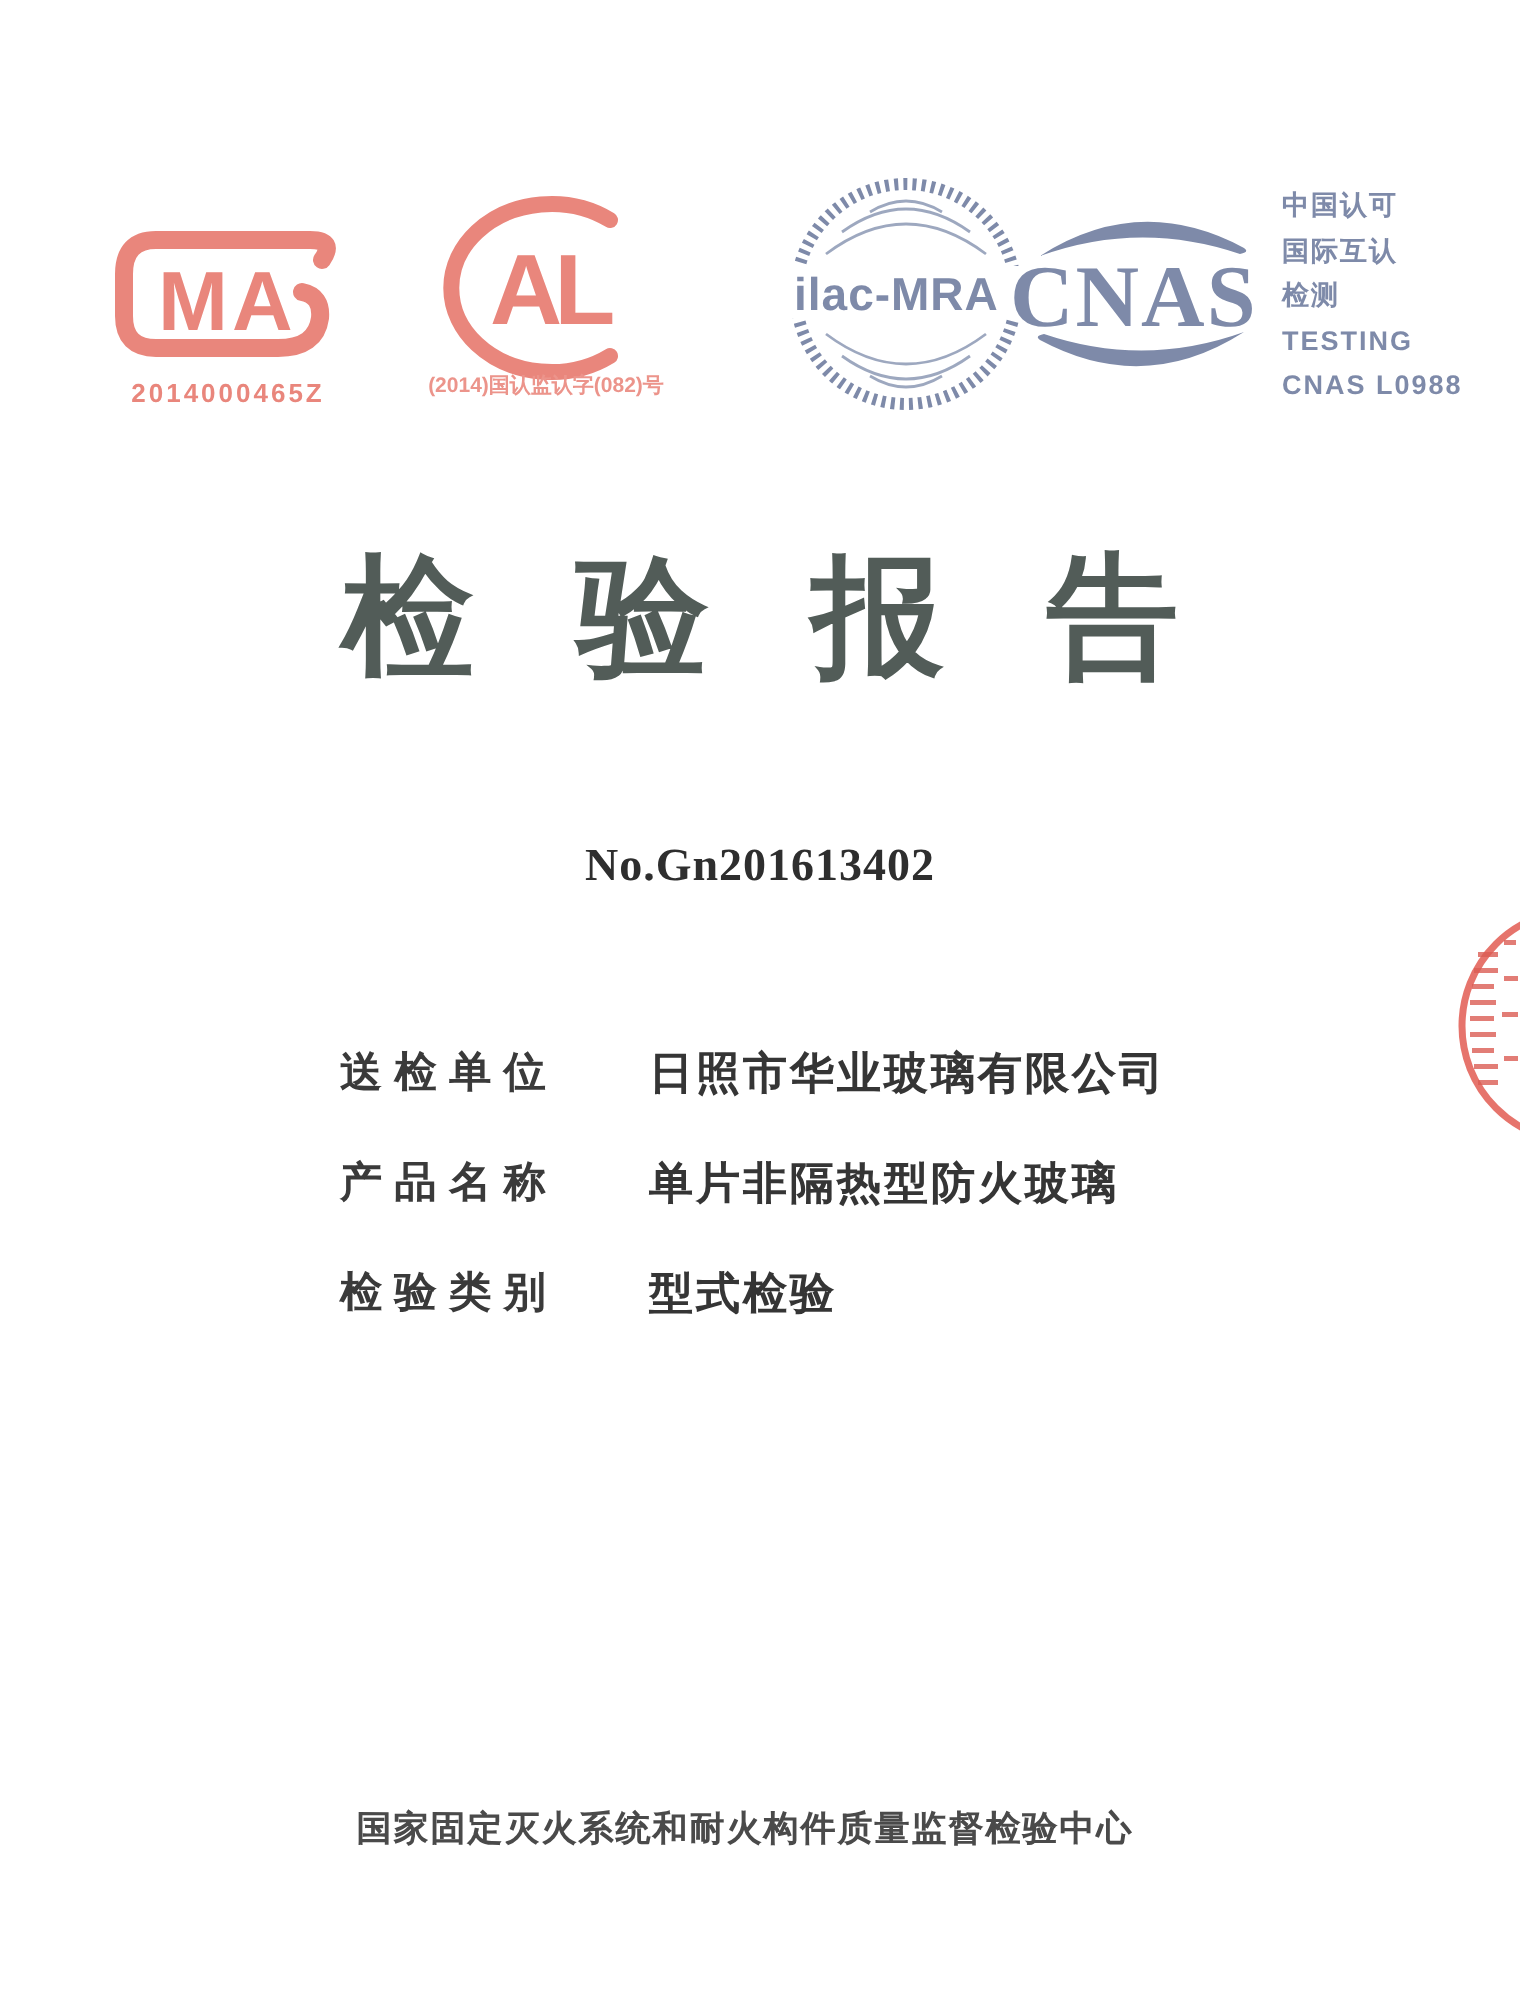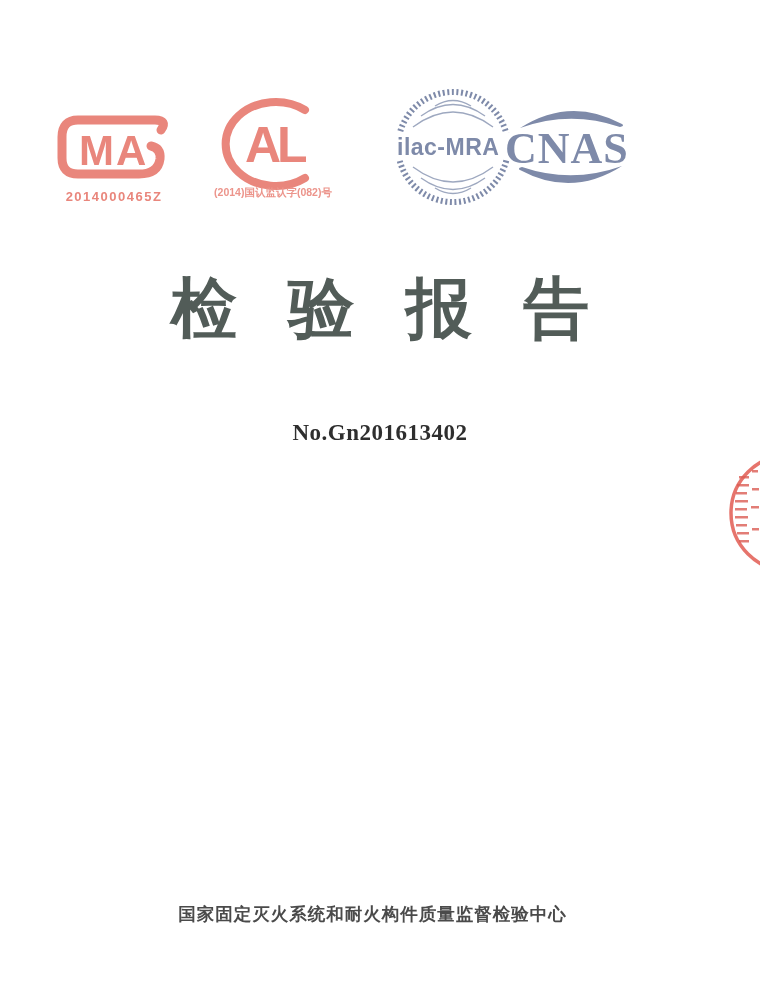--- a/index.html
+++ b/index.html
@@ -91,25 +91,46 @@
     <rect x="2" y="48" width="120" height="26" fill="#ffffff"></rect>
     <text x="6" y="70" font-size="23" font-weight="bold" letter-spacing="0.5" fill="#7e8aa9" font-family="Liberation Sans, sans-serif">ilac-MRA</text>
   </svg>
 
   <svg class="logo cnas-logo" width="134" height="90" viewBox="0 0 134 90">
     <path d="M16 26 Q66 -6 118 22 Q121 24 116 25 Q66 8 16 26 Z" fill="#7e8aa9"></path>
     <path d="M118 64 Q68 96 16 68 Q13 66 18 65 Q68 82 118 64 Z" fill="#7e8aa9"></path>
     <text x="1" y="61" font-size="44" font-weight="bold" letter-spacing="1" fill="#7e8aa9" font-family="Liberation Serif, serif">CNAS</text>
   </svg>
 
+  <div class="accreditation">
+    <div>中国认可</div>
+    <div>国际互认</div>
+    <div>检测</div>
+    <div>TESTING</div>
+    <div>CNAS L0988</div>
+  </div>
 
   <div class="report-title">检验报告</div>
 
   <div class="report-no">No.Gn201613402</div>
 
+  <div class="fields">
+    <div class="field-row">
+      <span class="field-label">送检单位</span>
+      <span class="field-value">日照市华业玻璃有限公司</span>
+    </div>
+    <div class="field-row">
+      <span class="field-label">产品名称</span>
+      <span class="field-value">单片非隔热型防火玻璃</span>
+    </div>
+    <div class="field-row">
+      <span class="field-label">检验类别</span>
+      <span class="field-value">型式检验</span>
+    </div>
+  </div>
 
   <div class="footer-org">国家固定灭火系统和耐火构件质量监督检验中心</div>
 
   <svg class="seal" width="37" height="125" viewBox="0 0 37 125">
     <circle cx="66" cy="63" r="58" fill="none" stroke="#e25c52" stroke-width="3.5" opacity="0.85"></circle>
     <g fill="#db5d54" opacity="0.8">
       <rect x="16" y="26" width="10" height="2.5"></rect>
       <rect x="14" y="34" width="12" height="2.5"></rect>
       <rect x="13" y="42" width="11" height="2.5"></rect>
       <rect x="12" y="50" width="13" height="2.5"></rect>

